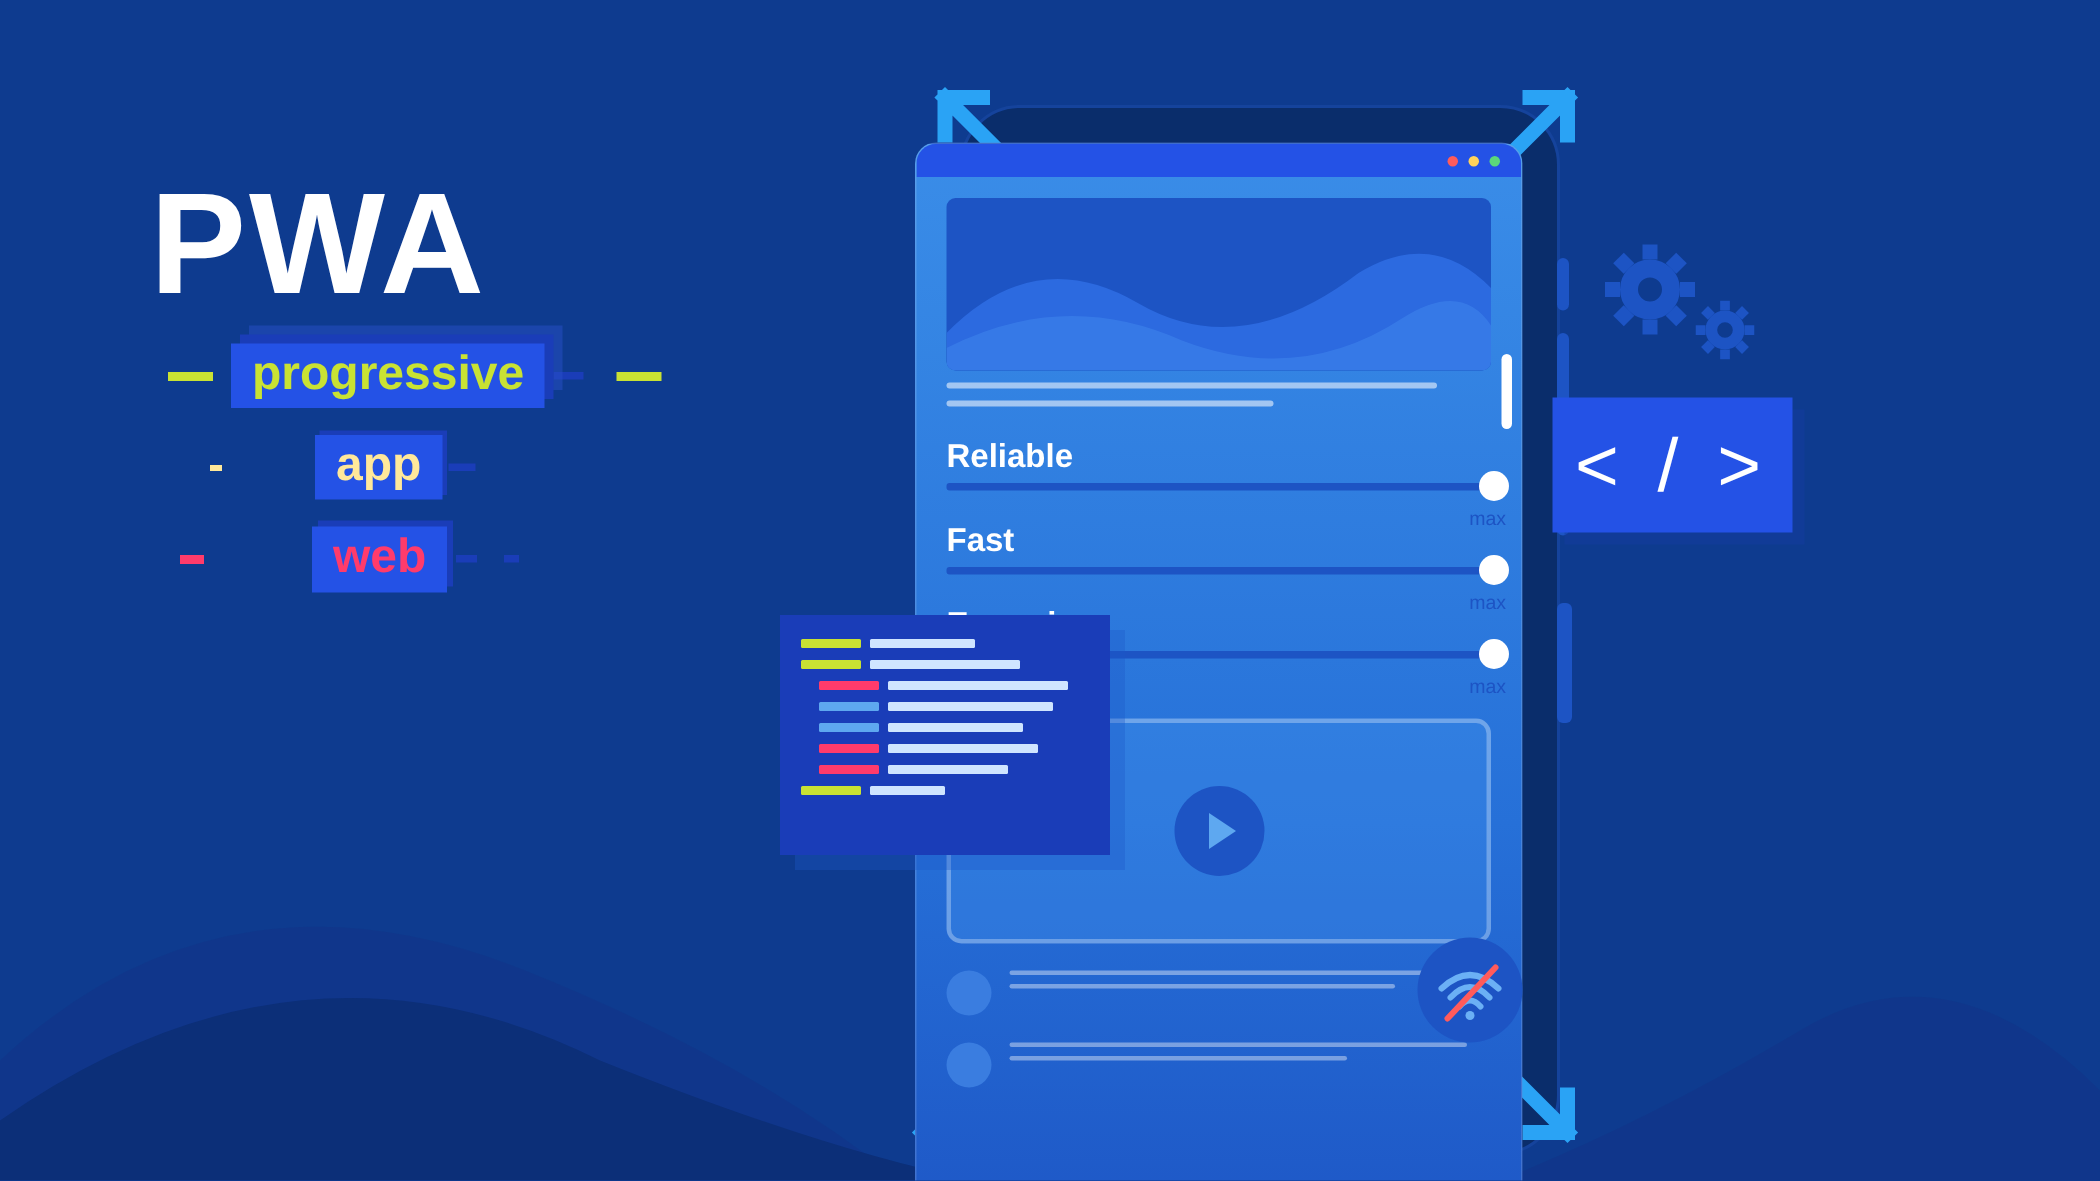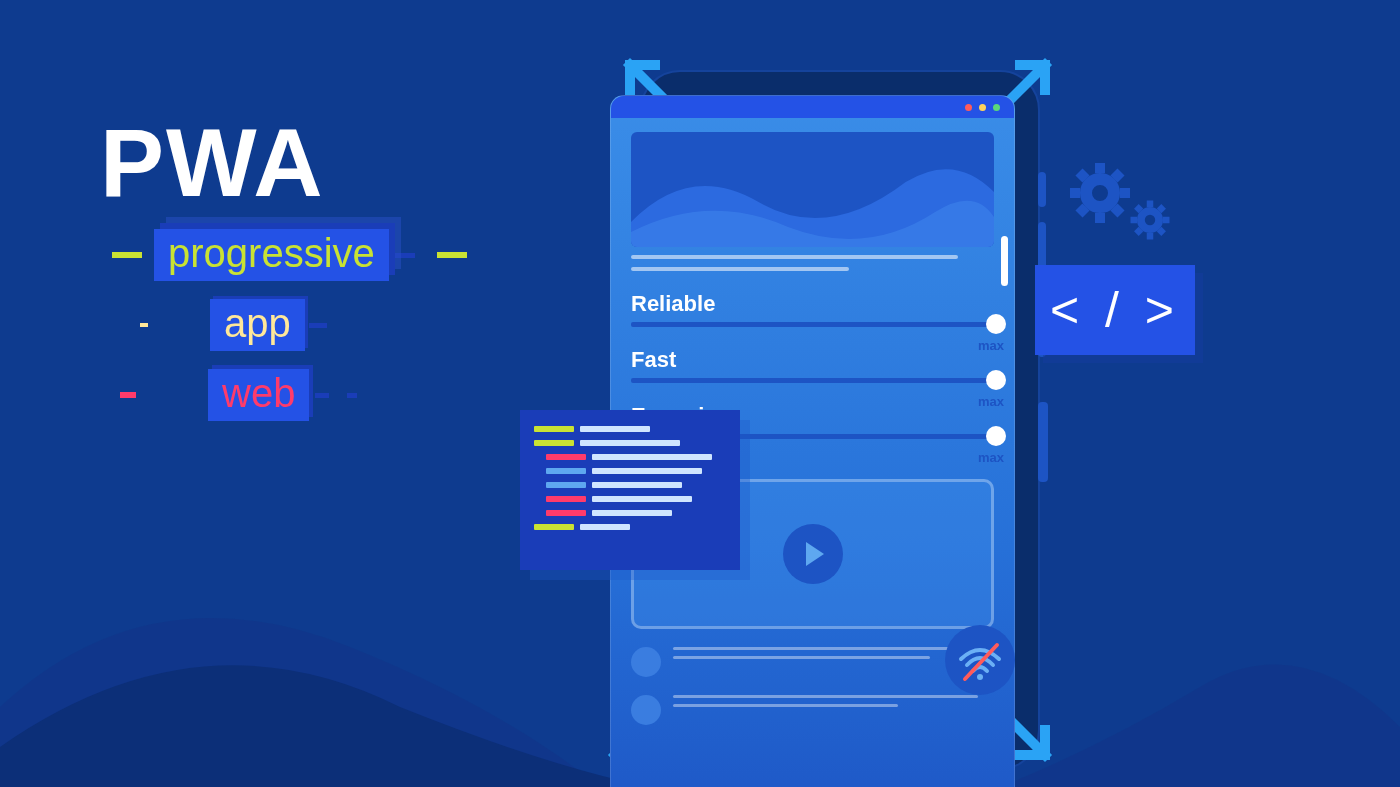--- a/index.html
+++ b/index.html
@@ -35,22 +35,22 @@
   line-height: 1;
 }
 .tag-row {
   display: flex;
   align-items: center;
   margin-top: 18px;
   position: relative;
 }
 .tag-box {
   padding: 2px 14px 6px 14px;
-  font-size: 40px;
-  font-weight: 400;
+  font-size: 32px;
+  font-weight: 700;
   position: relative;
   display: inline-block;
   line-height: 1.1;
 }
 .tag-progressive {
   background: #2452e6;
   color: #c9e233;
   box-shadow: 6px -6px 0 #1a3db8, 12px -12px 0 rgba(40,80,200,0.5);
 }
 .tag-web {
@@ -158,21 +158,21 @@
   width: 20px;
   height: 20px;
   background: #fff;
   border-radius: 50%;
 }
 .max-label {
   position: absolute;
   right: -10px;
   bottom: -26px;
   font-size: 13px;
-  font-weight: 700;
+  font-weight: 400;
   color: #1d54c4;
 }
 .video-card {
   margin-top: 40px;
   height: 150px;
   border: 3px solid rgba(255,255,255,0.3);
   border-radius: 10px;
   background: rgba(70,150,240,0.3);
   display: flex;
   align-items: center;

